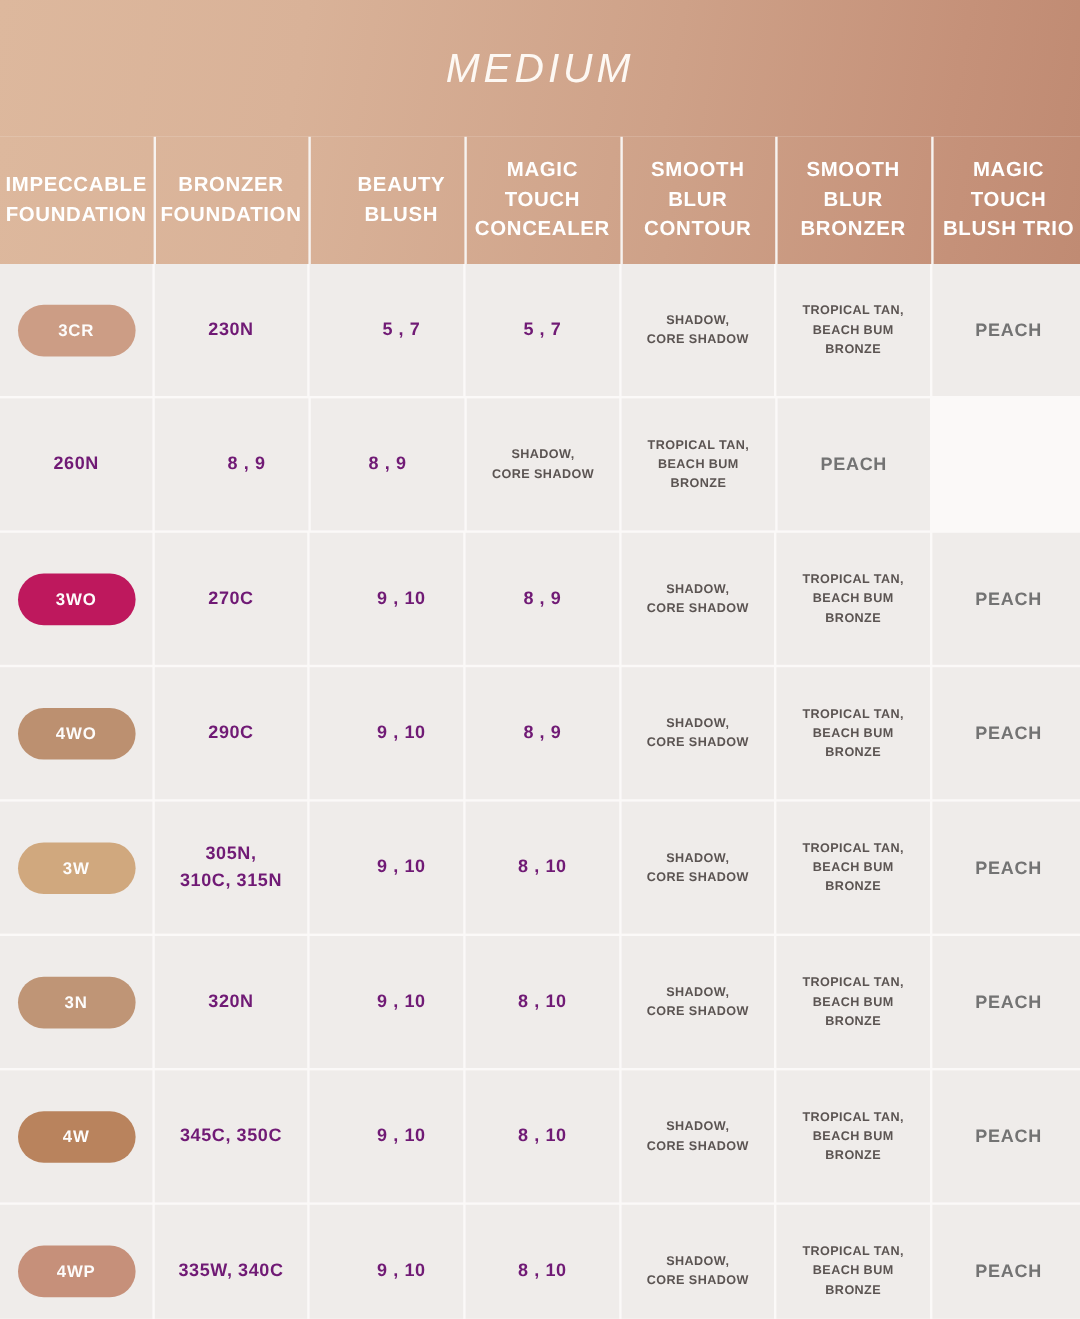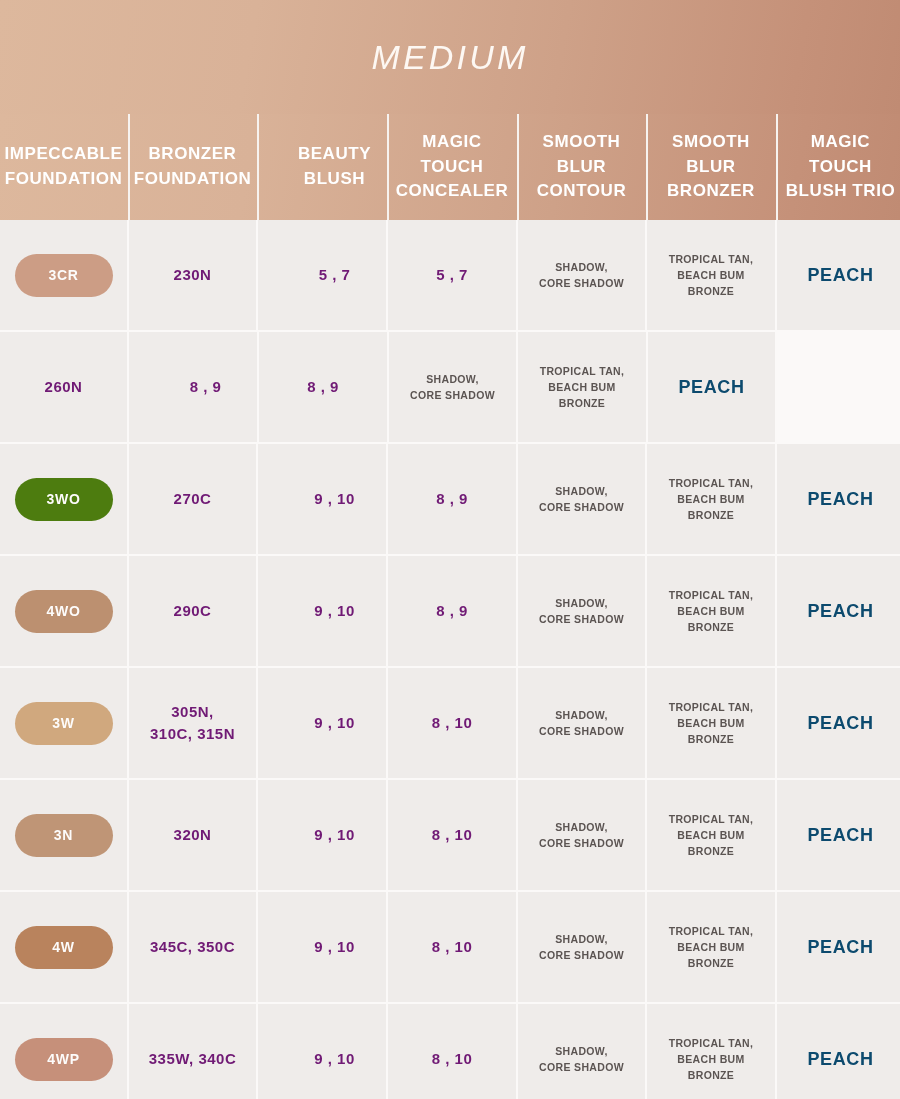--- a/index.html
+++ b/index.html
@@ -122,23 +122,23 @@
 
   .val-sm {
     font-size: 10.5px;
     font-weight: 700;
     color: #5b5452;
     letter-spacing: 0.35px;
     line-height: 1.55;
   }
 
   .val-peach {
-    font-size: 18px;
+    font-size: 15px;
     font-weight: 700;
-    color: #0c4a6e;
+    color: #737373;
     letter-spacing: 0.6px;
   }
 </style>
 </head>
 <body>
 
 <div class="chart">
 
   <div class="banner">
     <div class="banner-title">MEDIUM</div>
@@ -240,21 +240,21 @@
             <div>TROPICAL TAN,</div>
             <div>BEACH BUM BRONZE</div>
           </div>
         </div>
         <div class="cell c6">
           <div class="val-peach">PEACH</div>
         </div>
       </div>
       <div class="row">
         <div class="cell c0">
-          <div class="swatch" style="background: #4d7c0f;">3WO</div>
+          <div class="swatch" style="background: #be185d;">3WO</div>
         </div>
         <div class="cell c1">
           <div class="val-lg">270C</div>
         </div>
         <div class="cell c2">
           <div class="val-lg">9 , 10</div>
         </div>
         <div class="cell c3">
           <div class="val-lg">8 , 9</div>
         </div>

